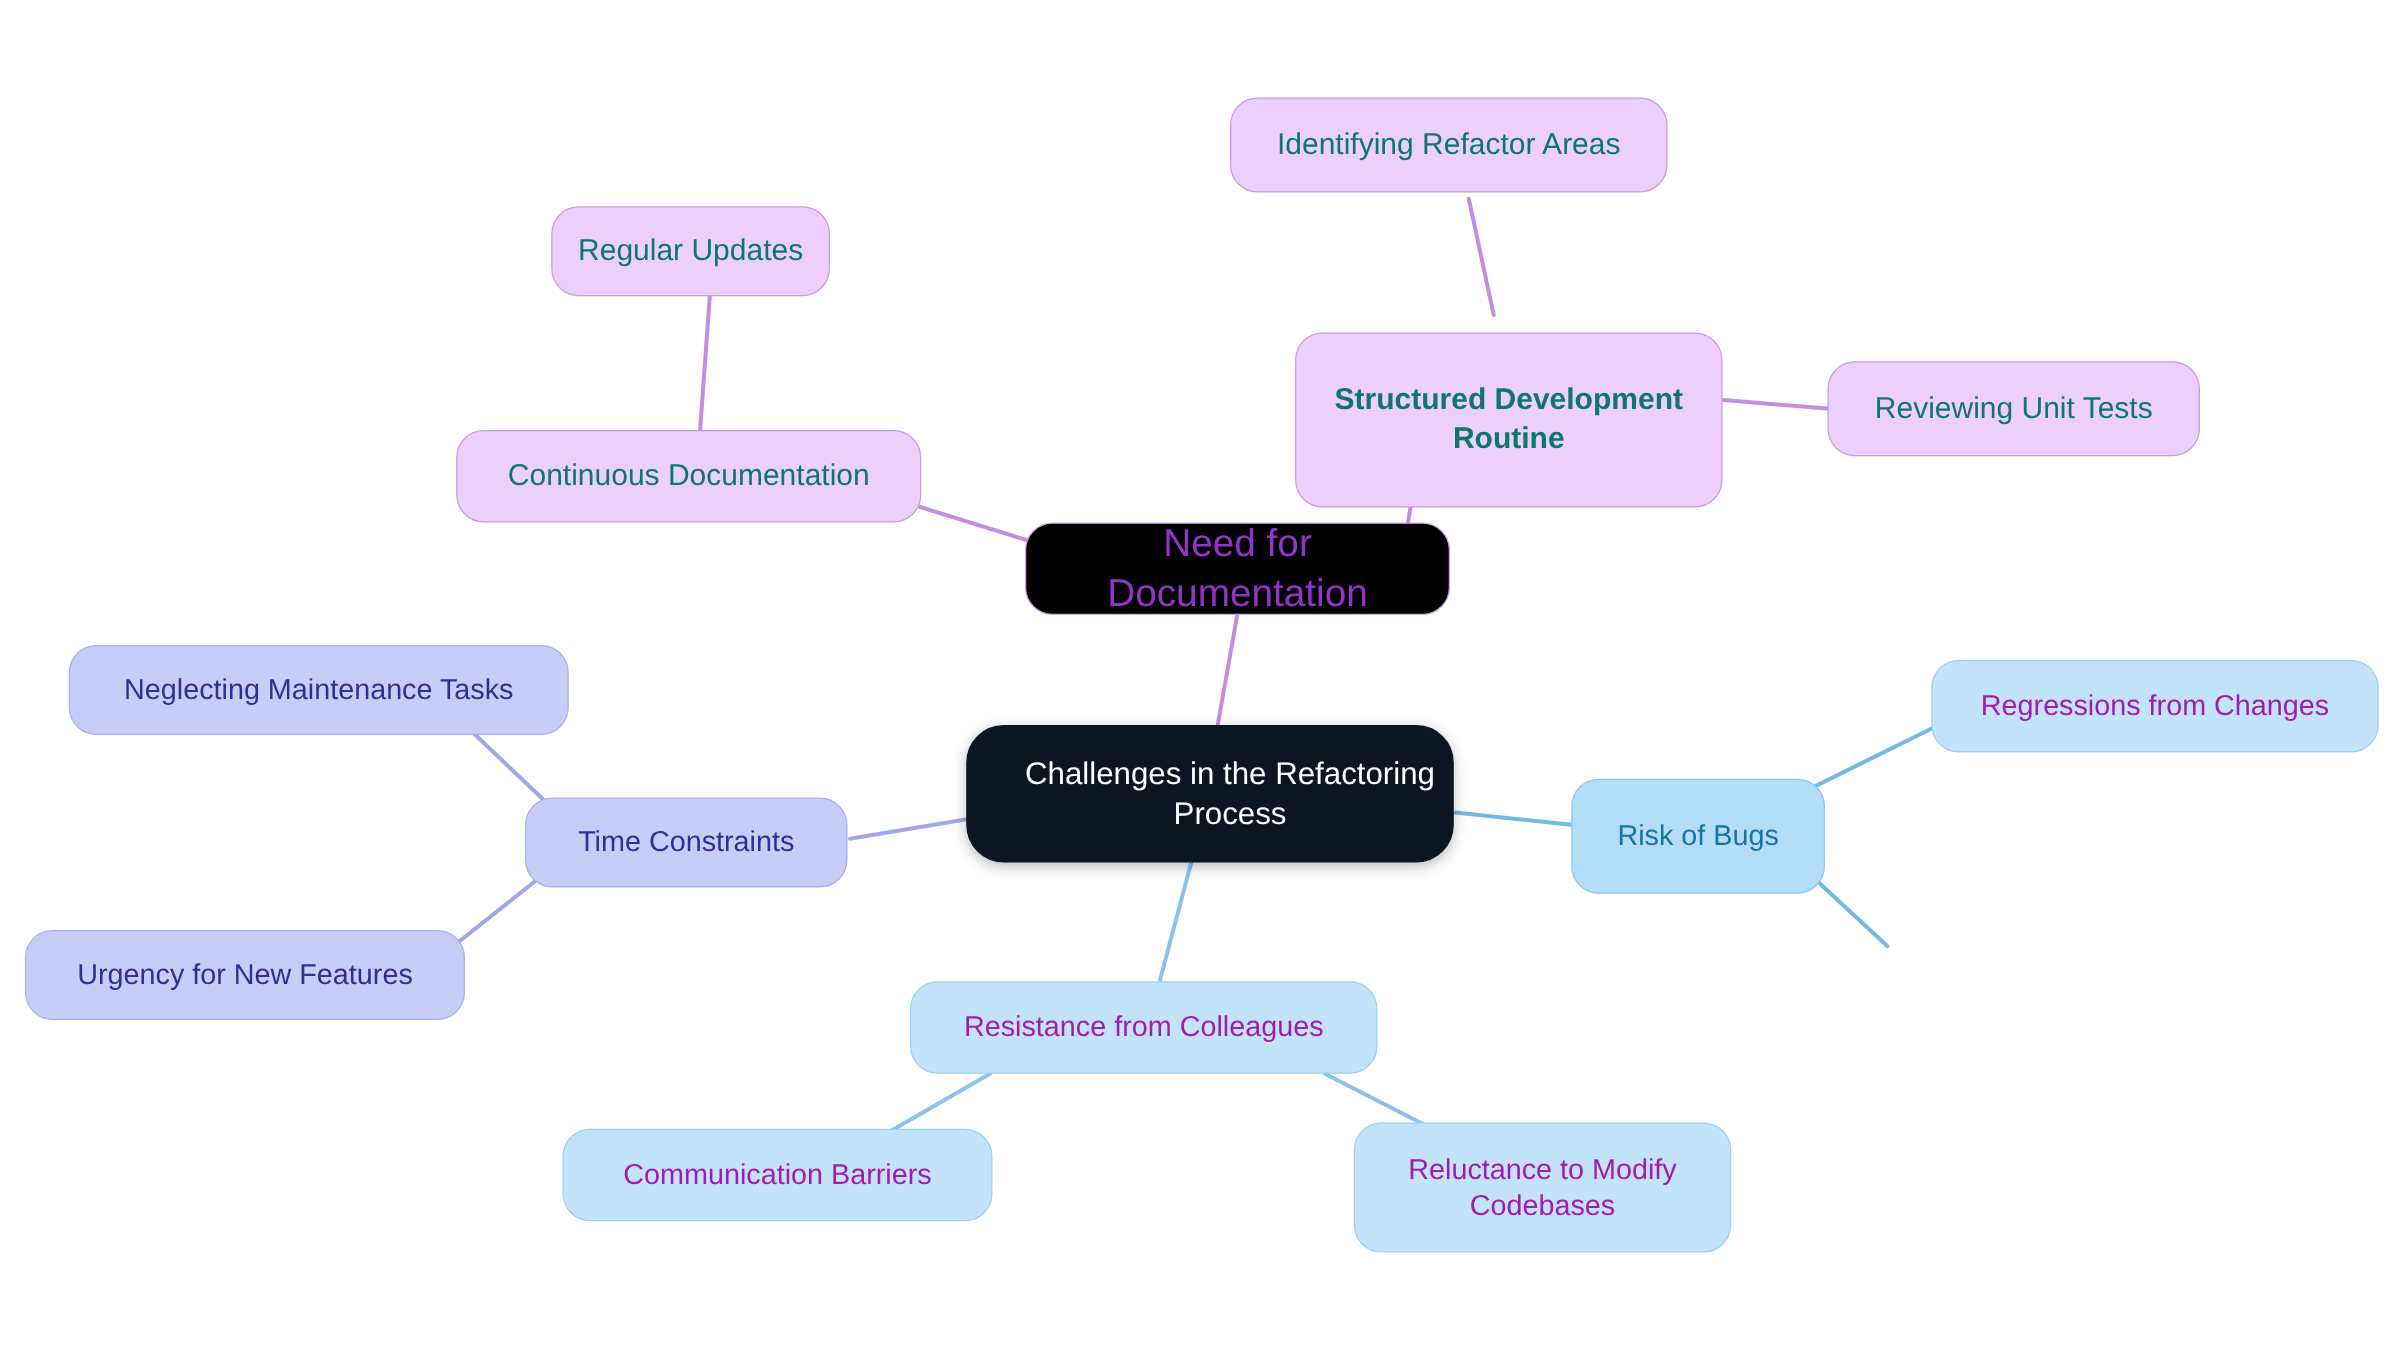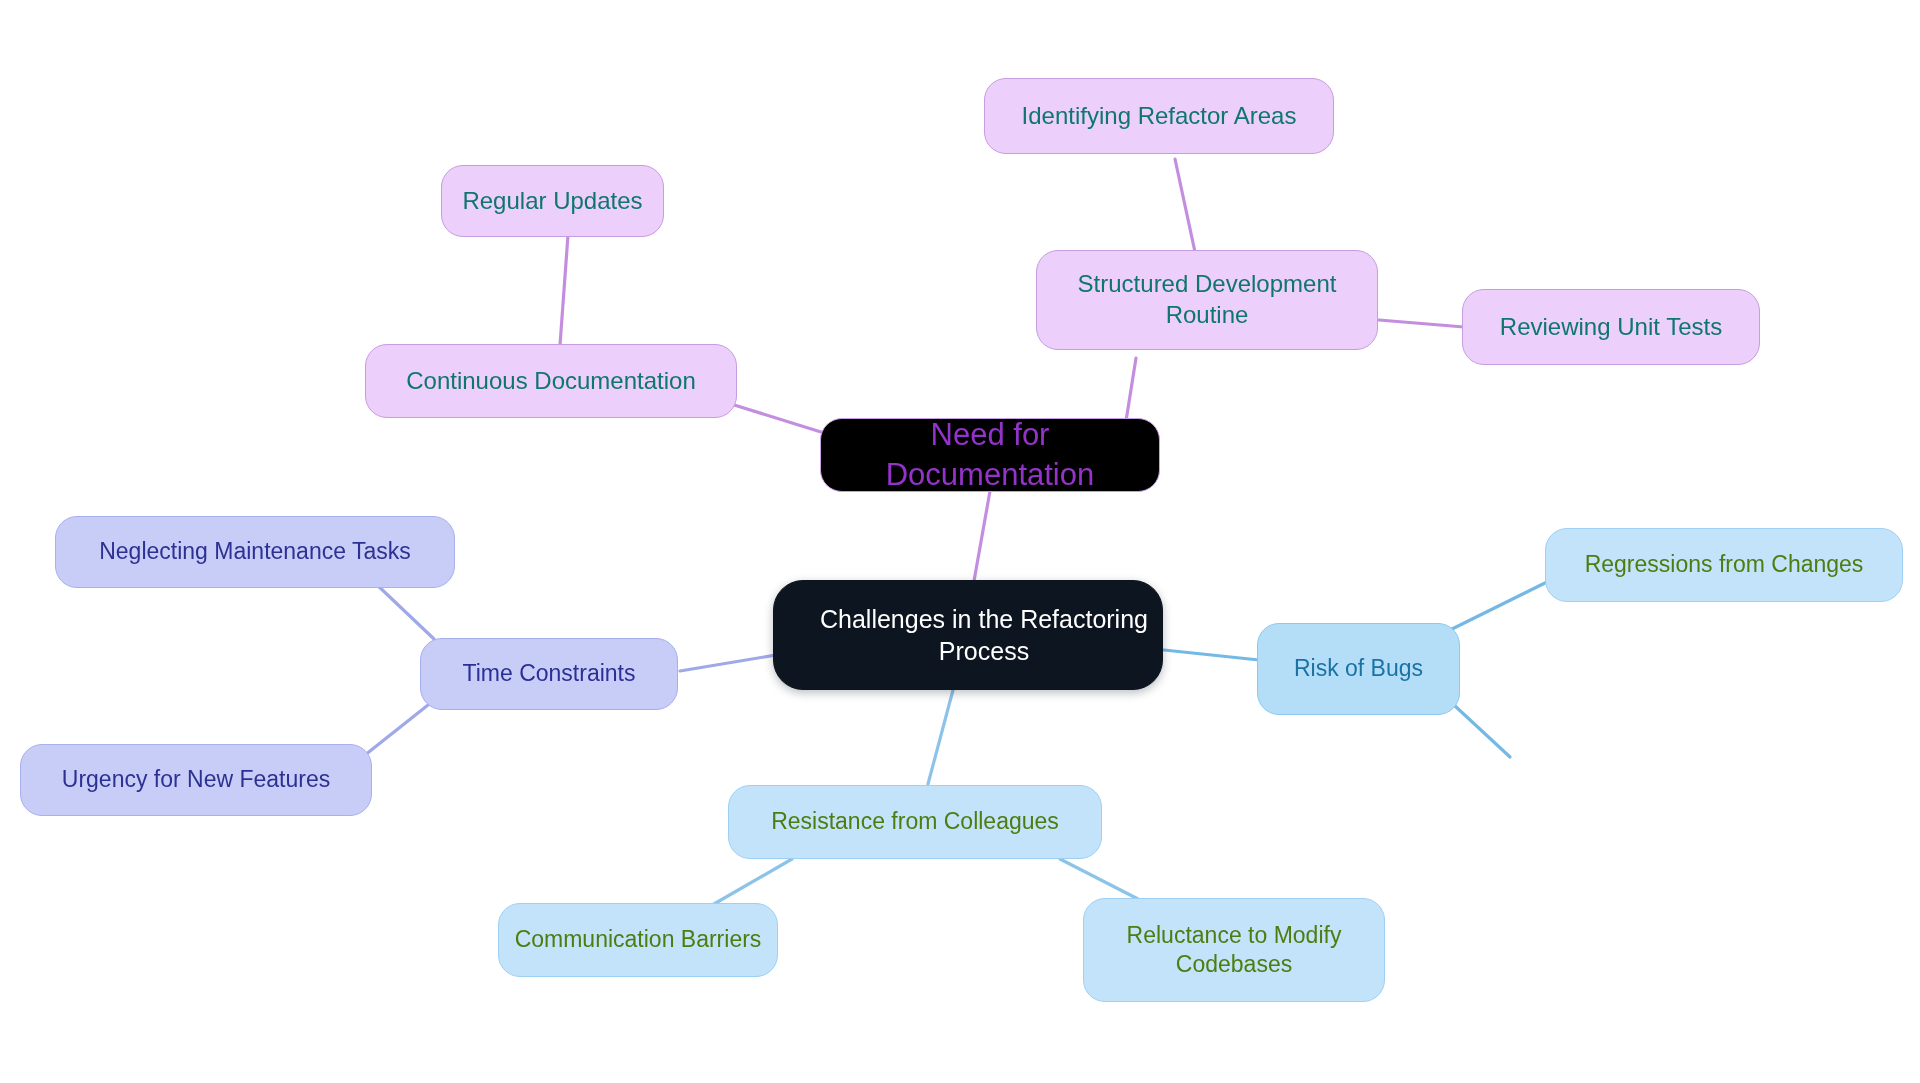--- a/index.html
+++ b/index.html
@@ -87,21 +87,21 @@
   
   .node--sky-branch {
     background: #b4def8;
     border-color: #8cc9ef;
     color: #1a72a5;
     font-size: 23px;
   }
   .node--sky-leaf {
     background: #c3e3fb;
     border-color: #9dd0f3;
-    color: #4d7c0f;
+    color: #a21caf;
     font-size: 23px;
   }
 </style>
 </head>
 <body>
 
 <div id="mindmap">
 
   <svg id="edge-layer" viewBox="0 0 1920 1083" width="1920" height="1083" xmlns="http://www.w3.org/2000/svg">
 
@@ -137,36 +137,36 @@
   </svg>
 
   <div class="node node--root" style="left:773px; top:580px; width:390px; height:110px;">Challenges in the Refactoring Process</div>
 
   <div class="node node--purple-branch" style="left:820px; top:418px; width:340px; height:74px;">Need for Documentation</div>
 
   <div class="node node--purple-leaf" style="left:365px; top:344px; width:372px; height:74px;">Continuous Documentation</div>
 
   <div class="node node--purple-leaf" style="left:441px; top:165px; width:223px; height:72px;">Regular Updates</div>
 
-  <div class="node node--purple-leaf" style="left:1036px; top:250px; width:342px; height:100px;">Structured Development Routine</div>
+  <div class="node node--purple-leaf" style="left:1036px; top:266px; width:342px; height:140px;font-weight:bold;">Structured Development Routine</div>
 
   <div class="node node--purple-leaf" style="left:984px; top:78px; width:350px; height:76px;">Identifying Refactor Areas</div>
 
   <div class="node node--indigo-branch" style="left:420px; top:638px; width:258px; height:72px;">Time Constraints</div>
 
   <div class="node node--purple-leaf" style="left:1462px; top:289px; width:298px; height:76px;">Reviewing Unit Tests</div>
 
   <div class="node node--indigo-leaf" style="left:55px; top:516px; width:400px; height:72px;">Neglecting Maintenance Tasks</div>
 
   <div class="node node--indigo-leaf" style="left:20px; top:744px; width:352px; height:72px;">Urgency for New Features</div>
 
   <div class="node node--sky-branch" style="left:1257px; top:623px; width:203px; height:92px;">Risk of Bugs</div>
 
   <div class="node node--sky-leaf" style="left:1545px; top:528px; width:358px; height:74px;">Regressions from Changes</div>
 
 
   <div class="node node--sky-leaf" style="left:728px; top:785px; width:374px; height:74px;">Resistance from Colleagues</div>
 
-  <div class="node node--sky-leaf" style="left:450px; top:903px; width:280px; height:74px;margin-left:48px;">Communication Barriers</div>
+  <div class="node node--sky-leaf" style="left:450px; top:903px; width:344px; height:74px;">Communication Barriers</div>
 
   <div class="node node--sky-leaf" style="left:1083px; top:898px; width:302px; height:104px;">Reluctance to Modify Codebases</div>
 
 </div>
 
 </body></html>

